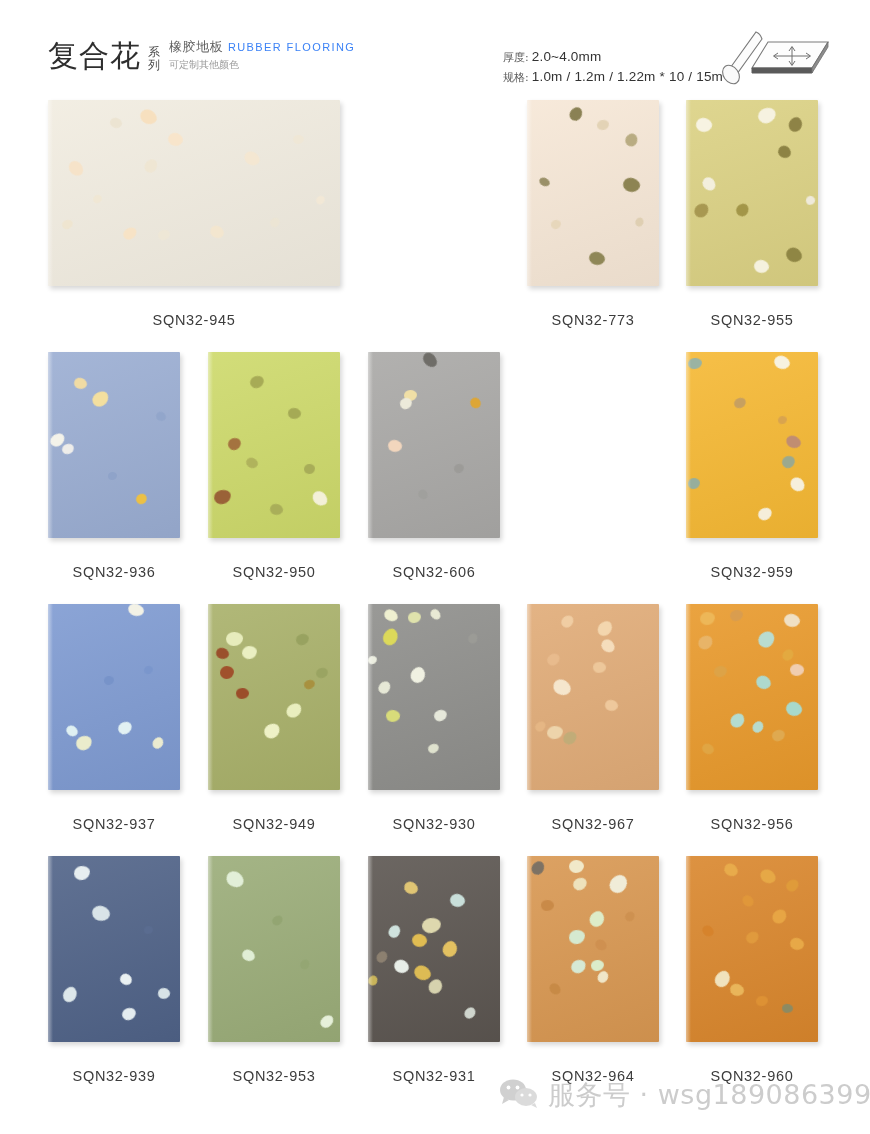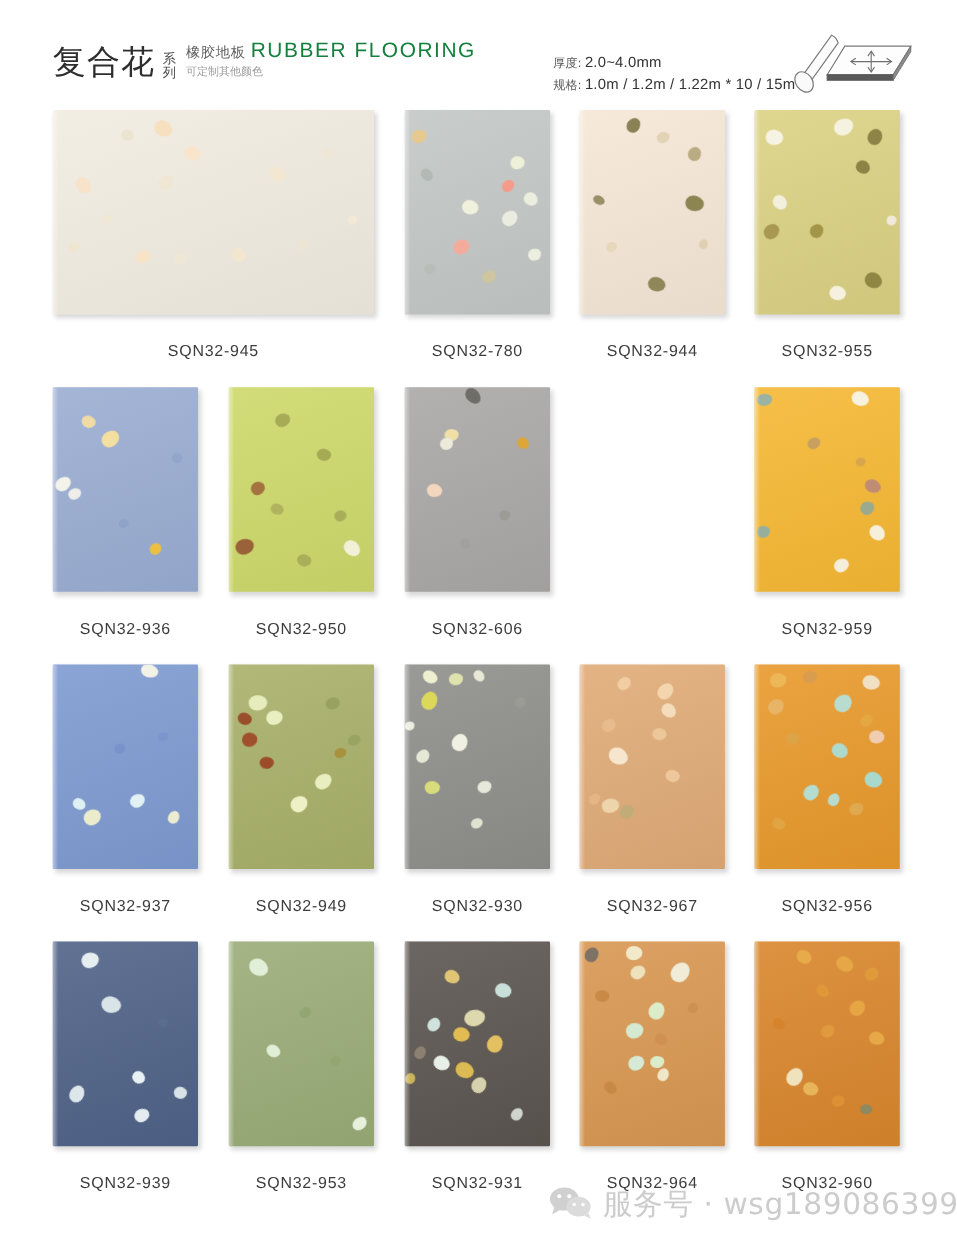--- a/index.html
+++ b/index.html
@@ -62,23 +62,23 @@
     color: #6f6f6f;
     letter-spacing: 0.6px;
     white-space: nowrap;
   }
   .brand-cn-en .cn {
     font-family: "DejaVu Sans", "Liberation Sans", sans-serif;
     font-size: 13px;
     color: #5f5f5f;
   }
   .brand-cn-en .en {
-    font-size: 19px;
+    font-size: 11px;
     letter-spacing: 1.4px;
-    color: #15803d;
+    color: #3b82f6;
   }
   .brand-note {
     font-family: "DejaVu Sans", "Liberation Sans", sans-serif;
     font-size: 10px;
     line-height: 14px;
     color: #9a9a9a;
     margin-top: 2px;
   }
 
   .spec-block {
@@ -250,52 +250,34 @@
             <div class="chip" style="left: 110px; top: 130px; width: 12px; height: 10px; background: rgb(238, 231, 214); transform: rotate(-20deg);"></div>
             <div class="chip" style="left: 162px; top: 126px; width: 14px; height: 12px; background: rgb(243, 230, 207); transform: rotate(36deg);"></div>
             <div class="chip" style="left: 222px; top: 118px; width: 10px; height: 9px; background: rgb(236, 229, 212); transform: rotate(-40deg);"></div>
             <div class="chip" style="left: 45px; top: 95px; width: 9px; height: 8px; background: rgb(240, 231, 212); transform: rotate(-20deg);"></div>
             <div class="chip" style="left: 245px; top: 35px; width: 11px; height: 9px; background: rgb(239, 231, 214); transform: rotate(0deg);"></div>
             <div class="chip" style="left: 268px; top: 96px; width: 9px; height: 8px; background: rgb(242, 232, 214); transform: rotate(-32deg);"></div>
           </div>
         </div>
         <div class="label" style="top: 212px;">SQN32-945</div>
       </div>
-      <div class="cell" style="left: 368px; width: 132px;">
-        <div class="swatch" style="width: 132px; height: 186px; background: rgb(195, 199, 197);">
-          <div class="chips">
-            <div class="chip" style="left: 6px; top: 18px; width: 14px; height: 12px; background: rgb(231, 201, 143); transform: rotate(-12deg);"></div>
-            <div class="chip" style="left: 14px; top: 54px; width: 12px; height: 10px; background: rgb(179, 185, 180); transform: rotate(56deg);"></div>
-            <div class="chip" style="left: 96px; top: 42px; width: 13px; height: 12px; background: rgb(239, 240, 216); transform: rotate(6deg);"></div>
-            <div class="chip" style="left: 88px; top: 64px; width: 12px; height: 10px; background: rgb(245, 155, 138); transform: rotate(-36deg);"></div>
-            <div class="chip" style="left: 108px; top: 75px; width: 13px; height: 12px; background: rgb(236, 238, 221); transform: rotate(51deg);"></div>
-            <div class="chip" style="left: 52px; top: 82px; width: 15px; height: 13px; background: rgb(240, 241, 221); transform: rotate(18deg);"></div>
-            <div class="chip" style="left: 88px; top: 92px; width: 15px; height: 13px; background: rgb(234, 236, 224); transform: rotate(-40deg);"></div>
-            <div class="chip" style="left: 44px; top: 118px; width: 15px; height: 13px; background: rgb(245, 171, 156); transform: rotate(-26deg);"></div>
-            <div class="chip" style="left: 112px; top: 126px; width: 12px; height: 11px; background: rgb(236, 238, 225); transform: rotate(-14deg);"></div>
-            <div class="chip" style="left: 70px; top: 146px; width: 13px; height: 11px; background: rgb(207, 197, 158); transform: rotate(-28deg);"></div>
-            <div class="chip" style="left: 18px; top: 140px; width: 10px; height: 9px; background: rgb(184, 189, 185); transform: rotate(-14deg);"></div>
-          </div>
-        </div>
-        <div class="label" style="top: 212px;">SQN32-780</div>
-      </div>
       <div class="cell" style="left: 527px; width: 132px;">
         <div class="swatch" style="width: 132px; height: 186px; background: rgb(246, 231, 214);">
           <div class="chips">
             <div class="chip" style="left: 42px; top: 8px; width: 14px; height: 12px; background: rgb(138, 129, 84); transform: rotate(-50deg);"></div>
             <div class="chip" style="left: 70px; top: 20px; width: 12px; height: 10px; background: rgb(227, 211, 182); transform: rotate(-10deg);"></div>
             <div class="chip" style="left: 98px; top: 34px; width: 13px; height: 12px; background: rgb(185, 172, 130); transform: rotate(-56deg);"></div>
             <div class="chip" style="left: 12px; top: 78px; width: 11px; height: 8px; background: rgb(154, 144, 104); transform: rotate(30deg);"></div>
             <div class="chip" style="left: 96px; top: 78px; width: 17px; height: 14px; background: rgb(141, 132, 83); transform: rotate(18deg);"></div>
             <div class="chip" style="left: 62px; top: 152px; width: 16px; height: 13px; background: rgb(143, 135, 87); transform: rotate(18deg);"></div>
             <div class="chip" style="left: 24px; top: 120px; width: 10px; height: 9px; background: rgb(231, 215, 187); transform: rotate(-12deg);"></div>
             <div class="chip" style="left: 108px; top: 118px; width: 9px; height: 8px; background: rgb(223, 207, 178); transform: rotate(-58deg);"></div>
           </div>
         </div>
-        <div class="label" style="top: 212px;">SQN32-944</div>
+        <div class="label" style="top: 212px;">SQN32-773</div>
       </div>
       <div class="cell" style="left: 686px; width: 132px;">
         <div class="swatch" style="width: 132px; height: 186px; background: rgb(219, 209, 131);">
           <div class="chips">
             <div class="chip" style="left: 10px; top: 18px; width: 16px; height: 14px; background: rgb(247, 243, 226); transform: rotate(16deg);"></div>
             <div class="chip" style="left: 72px; top: 8px; width: 18px; height: 15px; background: rgb(246, 242, 224); transform: rotate(-20deg);"></div>
             <div class="chip" style="left: 102px; top: 18px; width: 15px; height: 13px; background: rgb(142, 131, 70); transform: rotate(-60deg);"></div>
             <div class="chip" style="left: 92px; top: 46px; width: 13px; height: 12px; background: rgb(141, 131, 68); transform: rotate(46deg);"></div>
             <div class="chip" style="left: 16px; top: 78px; width: 14px; height: 12px; background: rgb(243, 239, 221); transform: rotate(58deg);"></div>
             <div class="chip" style="left: 8px; top: 104px; width: 15px; height: 13px; background: rgb(168, 152, 81); transform: rotate(-36deg);"></div>

